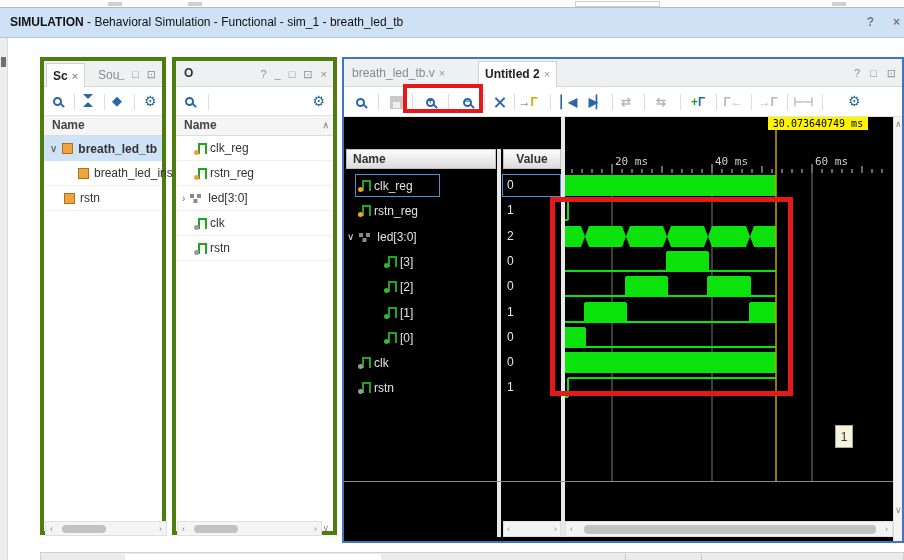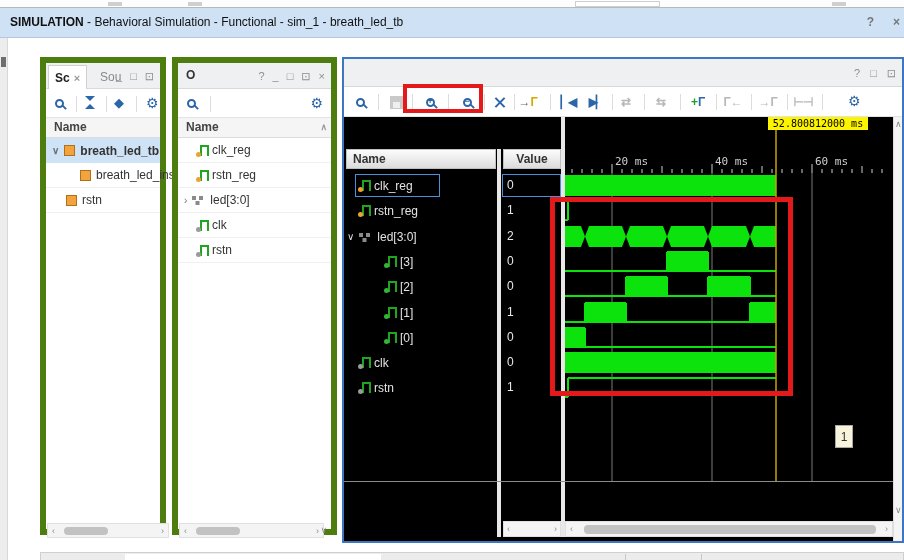--- a/index.html
+++ b/index.html
@@ -12,21 +12,21 @@
   #top-strip{left:0;top:0;width:904px;height:8px;background:#fdfdfd;border-bottom:1px solid #b9b9b9}
   .frag{background:#cfcfcf;height:4px;top:2px}
   #sim-header{left:0;top:8px;width:904px;height:30px;background:#cfe1f5;border-bottom:1px solid #b3c6de;
     line-height:29px;padding-left:10px;color:#111}
   #sim-header b{font-weight:bold}
   .hdr-ico{color:#777;font-weight:bold}
   #left-strip{left:0;top:38px;width:8px;height:522px;background:#ededed;border-right:1px solid #d8d8d8}
   #left-strip .handle{position:absolute;left:1px;top:19px;width:5px;height:10px;background:#6f6f6f}
 
   
-  .panel{background:#fff;border:6px solid #4d7c0f}
+  .panel{background:#fff;border:4px solid #4d7c0f}
   .tabbar{position:absolute;left:0;top:0;right:0;height:26px;background:#eef0f1;border-bottom:1px solid #d9d9d9}
   .tab{position:absolute;top:2px;height:25px;line-height:24px;padding:0 6px;color:#8a8a8a}
   .tab.active{background:#fff;border:1px solid #d0d0d0;border-bottom:none;color:#222;font-weight:bold}
   .tclose{color:#9a9a9a;font-size:11px;margin-left:4px}
   .winicons{position:absolute;top:0;right:6px;height:26px;display:flex;gap:8px;align-items:center;color:#8f8f8f;font-size:11px}
   .toolbar{position:absolute;left:0;right:0;background:#fff;border-bottom:1px solid #e3e3e3}
   .sep{position:absolute;top:7px;width:1px;height:16px;background:#dcdcdc}
   .colhdr{position:absolute;left:0;right:0;height:20px;background:#f5f5f5;border-bottom:1px solid #ddd;
     line-height:19px;padding-left:8px;font-weight:bold;color:#444}
   .row{position:absolute;left:0;right:0;height:25px;display:flex;align-items:center;gap:5px;border-bottom:1px solid #f0f0f0}
@@ -178,20 +178,26 @@
     <div class="scrollbar" style="left:1px;top:460px;width:145px;height:15px">
       <span class="abs" style="left:4px;top:2px">‹</span>
       <span class="thumb" style="left:16px;top:3px;width:44px;height:8px"></span>
       <span class="abs" style="right:4px;top:2px">›</span>
     </div>
     <span class="abs" style="right:4px;top:462px;color:#8a8a8a;font-size:9px">∨</span>
   </div>
 
   <div class="abs" id="panel-wave">
     <div class="tabbar" style="height:28px;background:#eef0f2">
+      <div class="tab" style="left:2px;height:27px">
+        <span>breath_led_tb.v</span><span class="tclose">×</span>
+      </div>
+      <div class="tab active" style="left:134px;height:27px">
+        <span>Untitled 2</span><span class="tclose" style="font-weight:normal">×</span>
+      </div>
       <div class="winicons" style="height:28px;gap:10px">
         <span>?</span>
         <span>□</span>
         <span>⊡</span>
       </div>
     </div>
 
     <div class="toolbar" style="top:28px;height:30px">
       <span class="ticon" style="left:4px">
           <span class="mag"></span>
@@ -397,21 +403,21 @@
           <rect x="0" y="235" width="211" height="21" fill="#0ce20c"></rect>
           <line x1="0" x2="3" y1="280" y2="280" stroke="#0ce20c" stroke-width="2"></line>
           <line x1="3" x2="211" y1="261" y2="261" stroke="#0ce20c" stroke-width="2"></line>
           <line x1="3" x2="3" y1="261" y2="280" stroke="#0ce20c" stroke-width="2"></line>
           <line x1="211" x2="211" y1="13" y2="364" stroke="#c3a400" stroke-width="1.5"></line>
         </svg>
 
       <div class="abs" style="left:0;top:364px;width:549px;height:1px;background:#8a8a8a"></div>
 
       <div class="abs" style="left:424px;top:0;width:100px;height:13px;background:#fdf400;color:#000;
-           font:10px 'DejaVu Sans Mono',monospace;text-align:center;line-height:13px">52.800812000 ms</div>
+           font:10px 'DejaVu Sans Mono',monospace;text-align:center;line-height:13px">30.073640749 ms</div>
 
       <div class="abs" style="left:491px;top:308px;width:18px;height:23px;background:#f8f4dc;border:1px solid #a8a8a8;
            color:#333;text-align:center;line-height:22px">1</div>
 
       <div class="scrollbar" style="left:549px;top:0;width:9px;height:424px;border:none;border-left:1px solid #ddd">
         <span class="abs" style="left:1px;top:2px">∧</span>
         <span class="abs" style="left:1px;top:388px">∨</span>
       </div>
 
       <div class="scrollbar" style="left:159px;top:404px;width:58px;height:16px">

